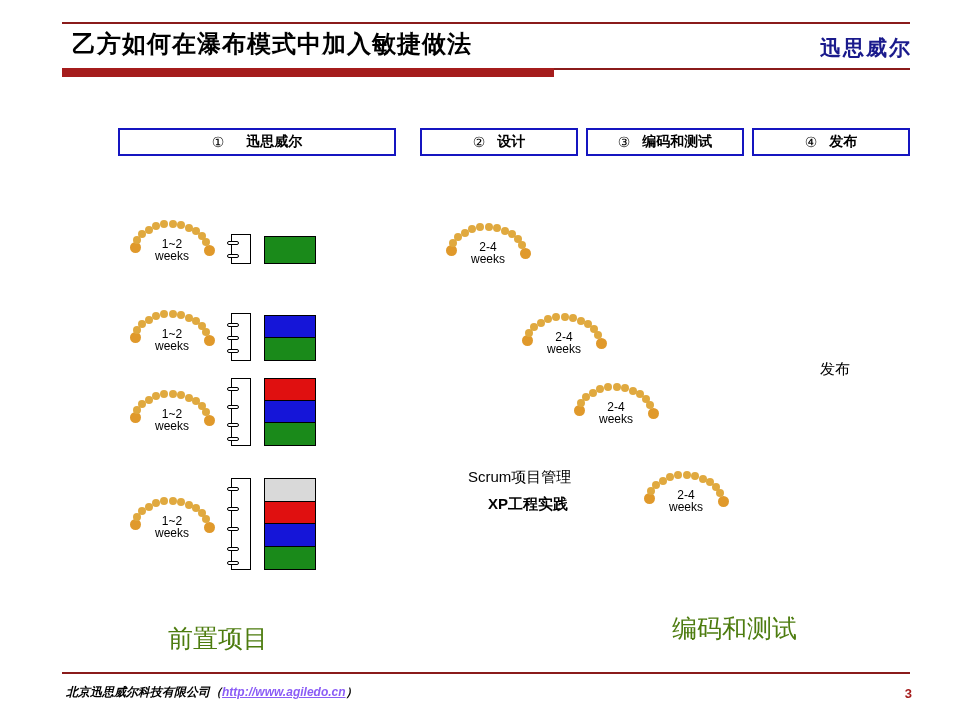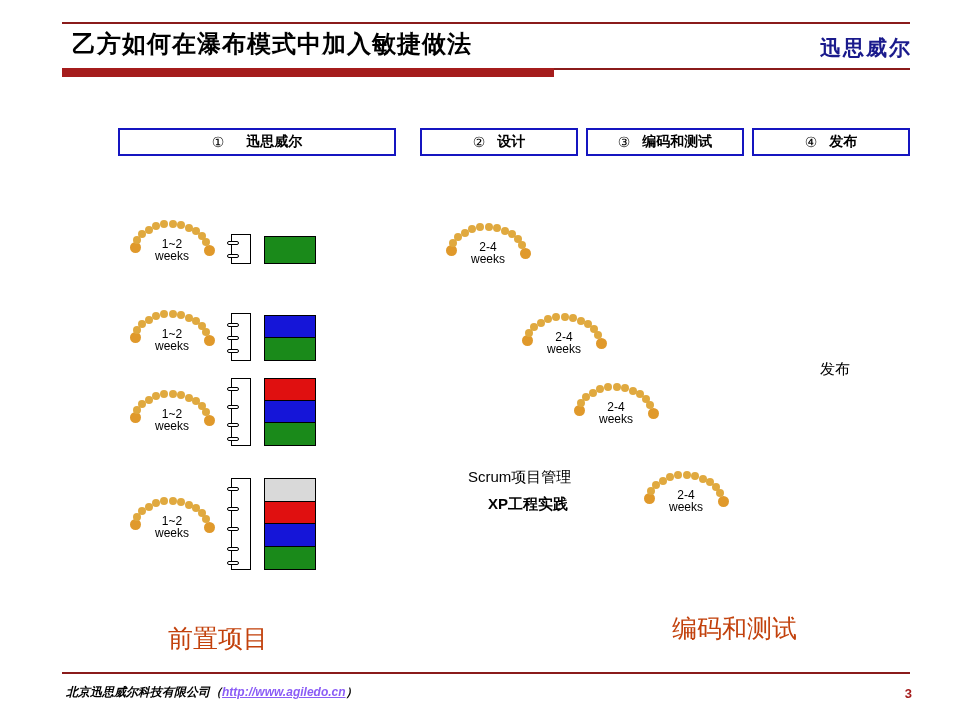--- a/index.html
+++ b/index.html
@@ -155,21 +155,21 @@
     position: absolute;
     left: 820px;
     top: 360px;
     font-size: 15px;
     color: #000000;
   }
   .footer-heading {
     position: absolute;
     font-family: "Liberation Serif", serif;
     font-size: 25px;
-    color: #c2410c;
+    color: #4d7c0f;
     white-space: nowrap;
   }
   .foot-left  { left: 168px; top: 622px; }
   .foot-right { left: 672px; top: 612px; }
 
   
   .footer-rule {
     position: absolute;
     left: 62px;
     top: 672px;

